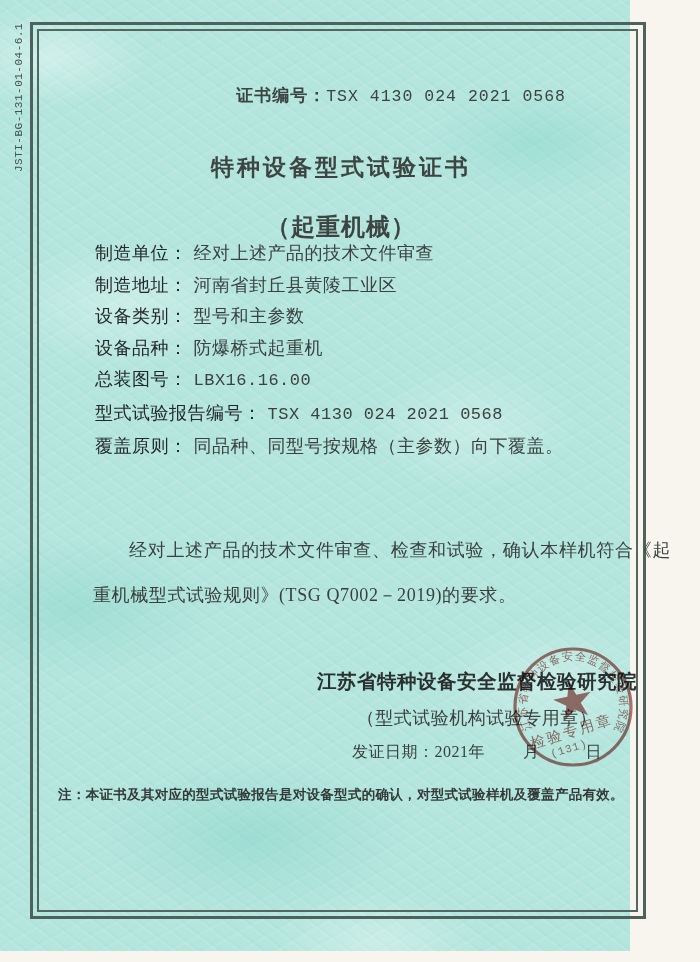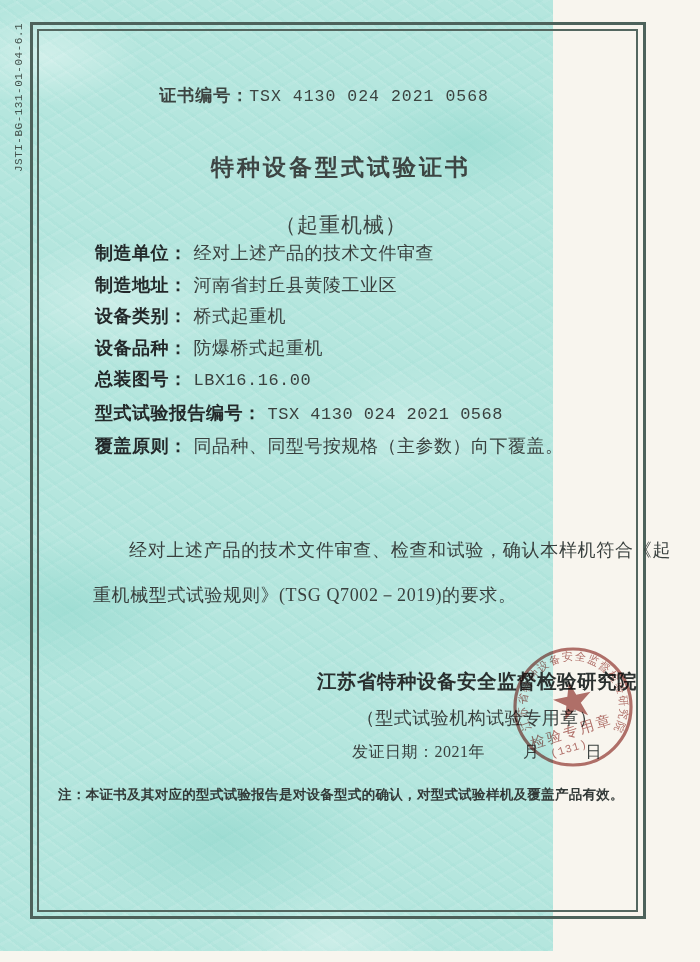--- a/index.html
+++ b/index.html
@@ -7,21 +7,21 @@
     font-family: "Liberation Serif", serif;
     background:#e9e6df;
     width:700px; height:962px;
   }
   .page {
     position:relative; width:700px; height:962px;
     background:#f8f5ee; overflow:hidden;
   }
   
   .paper {
-    position:absolute; left:0; top:0; width:553px; height:951px;
+    position:absolute; left:0; top:0; width:630px; height:951px;
     background-color:#b5e6de;
     background-image:
       radial-gradient(ellipse 140px 70px at 8% 6%,  rgba(255,255,255,.38), rgba(255,255,255,0) 70%),
       radial-gradient(ellipse 160px 80px at 85% 15%, rgba(136,214,202,.45), rgba(136,214,202,0) 72%),
       radial-gradient(ellipse 180px 90px at 20% 32%, rgba(255,255,255,.30), rgba(255,255,255,0) 70%),
       radial-gradient(ellipse 150px 90px at 75% 45%, rgba(255,255,255,.25), rgba(255,255,255,0) 70%),
       radial-gradient(ellipse 200px 100px at 12% 64%, rgba(130,210,198,.40), rgba(130,210,198,0) 72%),
       radial-gradient(ellipse 170px 90px at 88% 72%, rgba(255,255,255,.28), rgba(255,255,255,0) 70%),
       radial-gradient(ellipse 220px 110px at 40% 88%, rgba(128,208,196,.42), rgba(128,208,196,0) 72%),
       radial-gradient(ellipse 150px 70px at 60% 99%, rgba(255,255,255,.30), rgba(255,255,255,0) 70%),
@@ -52,27 +52,27 @@
   .cert-line .lbl { font-family:"Liberation Sans", sans-serif; font-weight:700; letter-spacing:1px; }
   .cert-line .num { font-family:"Liberation Mono", monospace; font-size:16.5px; letter-spacing:1px; }
   .title {
     position:absolute; top:152px; left:30px; width:622px; text-align:center;
     font-family:"Liberation Sans", sans-serif;
     font-size:23px; font-weight:700; letter-spacing:3px; color:#3d4543;
   }
   .subtitle {
     position:absolute; top:211px; left:30px; width:622px; text-align:center;
     font-family:"Liberation Sans", sans-serif;
-    font-size:21px; font-weight:400; letter-spacing:1px; color:#3d4543;
+    font-size:24px; font-weight:700; letter-spacing:1px; color:#3d4543;
   }
   
   .fields { position:absolute; top:243px; left:95px; width:535px; }
   .row { font-size:18px; line-height:20px; margin-bottom:11.5px; color:#3a413f; white-space:nowrap; }
   .row .lbl {
-    font-family:"Liberation Sans", sans-serif; font-weight:700; color:#23292a;
+    font-family:"Liberation Sans", sans-serif; font-weight:400; color:#23292a;
     letter-spacing:.5px; margin-right:6px;
   }
   .row .val { letter-spacing:.5px; }
   .row .mono { font-family:"Liberation Mono", monospace; font-size:17px; letter-spacing:.5px; }
   .gap-top { margin-top:7px; }
   .u { border-bottom:1.5px solid #3a413f; padding:0 2px 1px 2px; }
   
   .statement {
     position:absolute; top:528px; left:63px; width:578px;
     font-size:18px; line-height:45px; text-indent:2em; text-align:justify;
@@ -120,21 +120,21 @@
     <div class="subtitle">（起重机械）</div>
 
     <div class="fields">
       <div class="row">
         <span class="lbl">制造单位：</span><span class="val">经对上述产品的技术文件审查</span>
       </div>
       <div class="row">
         <span class="lbl">制造地址：</span><span class="val">河南省封丘县黄陵工业区</span>
       </div>
       <div class="row">
-        <span class="lbl">设备类别：</span><span class="val">桥式起重机</span>
+        <span class="lbl">设备类别：</span><span class="val">型号和主参数</span>
       </div>
       <div class="row">
         <span class="lbl">设备品种：</span><span class="val">防爆桥式起重机</span>
       </div>
       <div class="row gap-top">
         <span class="lbl">总装图号：</span><span class="val mono">LBX16.16.00</span>
       </div>
       <div class="row gap-top">
         <span class="lbl">型式试验报告编号：</span><span class="val mono">TSX 4130 024 2021 0568</span>
       </div>

